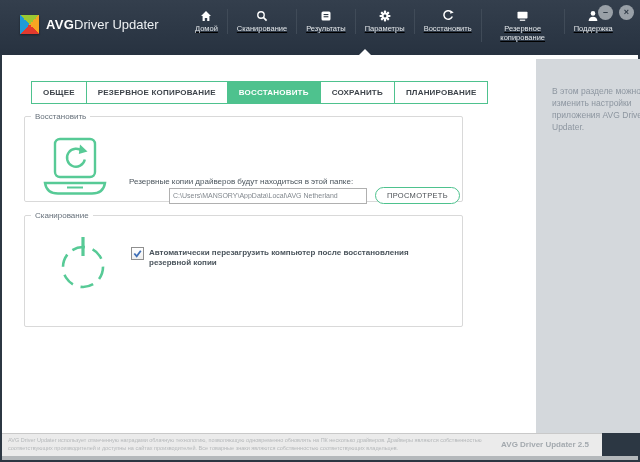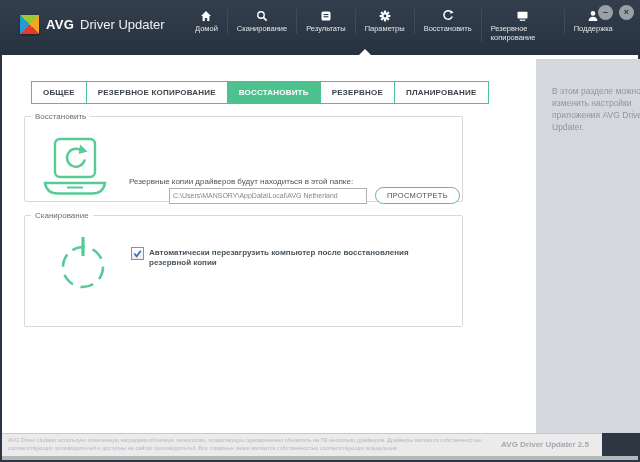--- a/index.html
+++ b/index.html
@@ -7,23 +7,23 @@
   .window{position:relative;width:640px;height:462px;background:#2c3743;overflow:hidden;}
 
   
   .header{position:absolute;left:0;top:0;width:640px;height:55px;
           background:linear-gradient(#343f4d,#273240);}
   .brand{position:absolute;left:20px;top:15px;display:flex;align-items:center;}
   .logo{width:19px;height:19px;background:
         conic-gradient(from -45deg,#9bc932 0 90deg,#f7a622 90deg 180deg,#e23a2e 180deg 270deg,#1f9bd7 270deg 360deg);
         box-shadow:0 1px 2px rgba(0,0,0,.4);}
   .brand-avg{color:#fff;font-weight:bold;font-size:13px;margin-left:7px;letter-spacing:.3px;}
-  .brand-prod{color:#eef1f3;font-size:13px;margin-left:6px;}
+  .brand-prod{color:#eef1f3;font-size:13px;margin-left:0;}
   .nav{position:absolute;left:186px;top:9px;display:flex;align-items:flex-start;}
-  .nav-item{padding:0 9px;cursor:pointer;}
+  .nav-item{padding:0 9px;text-align:center;cursor:pointer;text-decoration:underline;}
   .nav-item + .nav-item{border-left:1px solid #404b58;}
   .nav-ico{height:13px;display:flex;align-items:center;justify-content:center;}
   .nav-lbl{margin-top:3px;font-size:7.5px;color:#e2e6e9;line-height:8.5px;white-space:nowrap;}
   .nav-lbl.wrap{white-space:normal;max-width:64px;}
   .nav-pointer{position:absolute;left:359px;bottom:0;width:0;height:0;
                border-left:6px solid transparent;border-right:6px solid transparent;
                border-bottom:6px solid #ffffff;}
   .winctl{position:absolute;right:6px;top:5px;display:flex;}
   .ctl{width:15px;height:15px;border-radius:50%;background:#99a0a7;color:#2c3743;
        font-size:9px;font-weight:bold;line-height:15px;text-align:center;margin-left:6px;cursor:pointer;}
@@ -165,21 +165,21 @@
       <div class="ctl">×</div>
     </div>
   </div>
 
   <div class="content">
 
     <div class="tabs">
       <div class="tab">ОБЩЕЕ</div>
       <div class="tab">РЕЗЕРВНОЕ КОПИРОВАНИЕ</div>
       <div class="tab active">ВОССТАНОВИТЬ</div>
-      <div class="tab">РЕЗЕРВНОЕ</div>
+      <div class="tab">СОХРАНИТЬ</div>
       <div class="tab">ПЛАНИРОВАНИЕ</div>
     </div>
 
     <fieldset class="f1">
       <legend>Восстановить</legend>
 
       <div class="abs" style="left:17px;top:16px;">
         <svg width="66" height="64" viewBox="0 0 66 64">
           <rect x="13" y="2" width="40" height="38" rx="5" fill="none" stroke="#57ca96" stroke-width="2.4"></rect>
           <path d="M40.5 14.5 A9 9 0 1 0 42.8 22.5" fill="none" stroke="#57ca96" stroke-width="2.4"></path>

